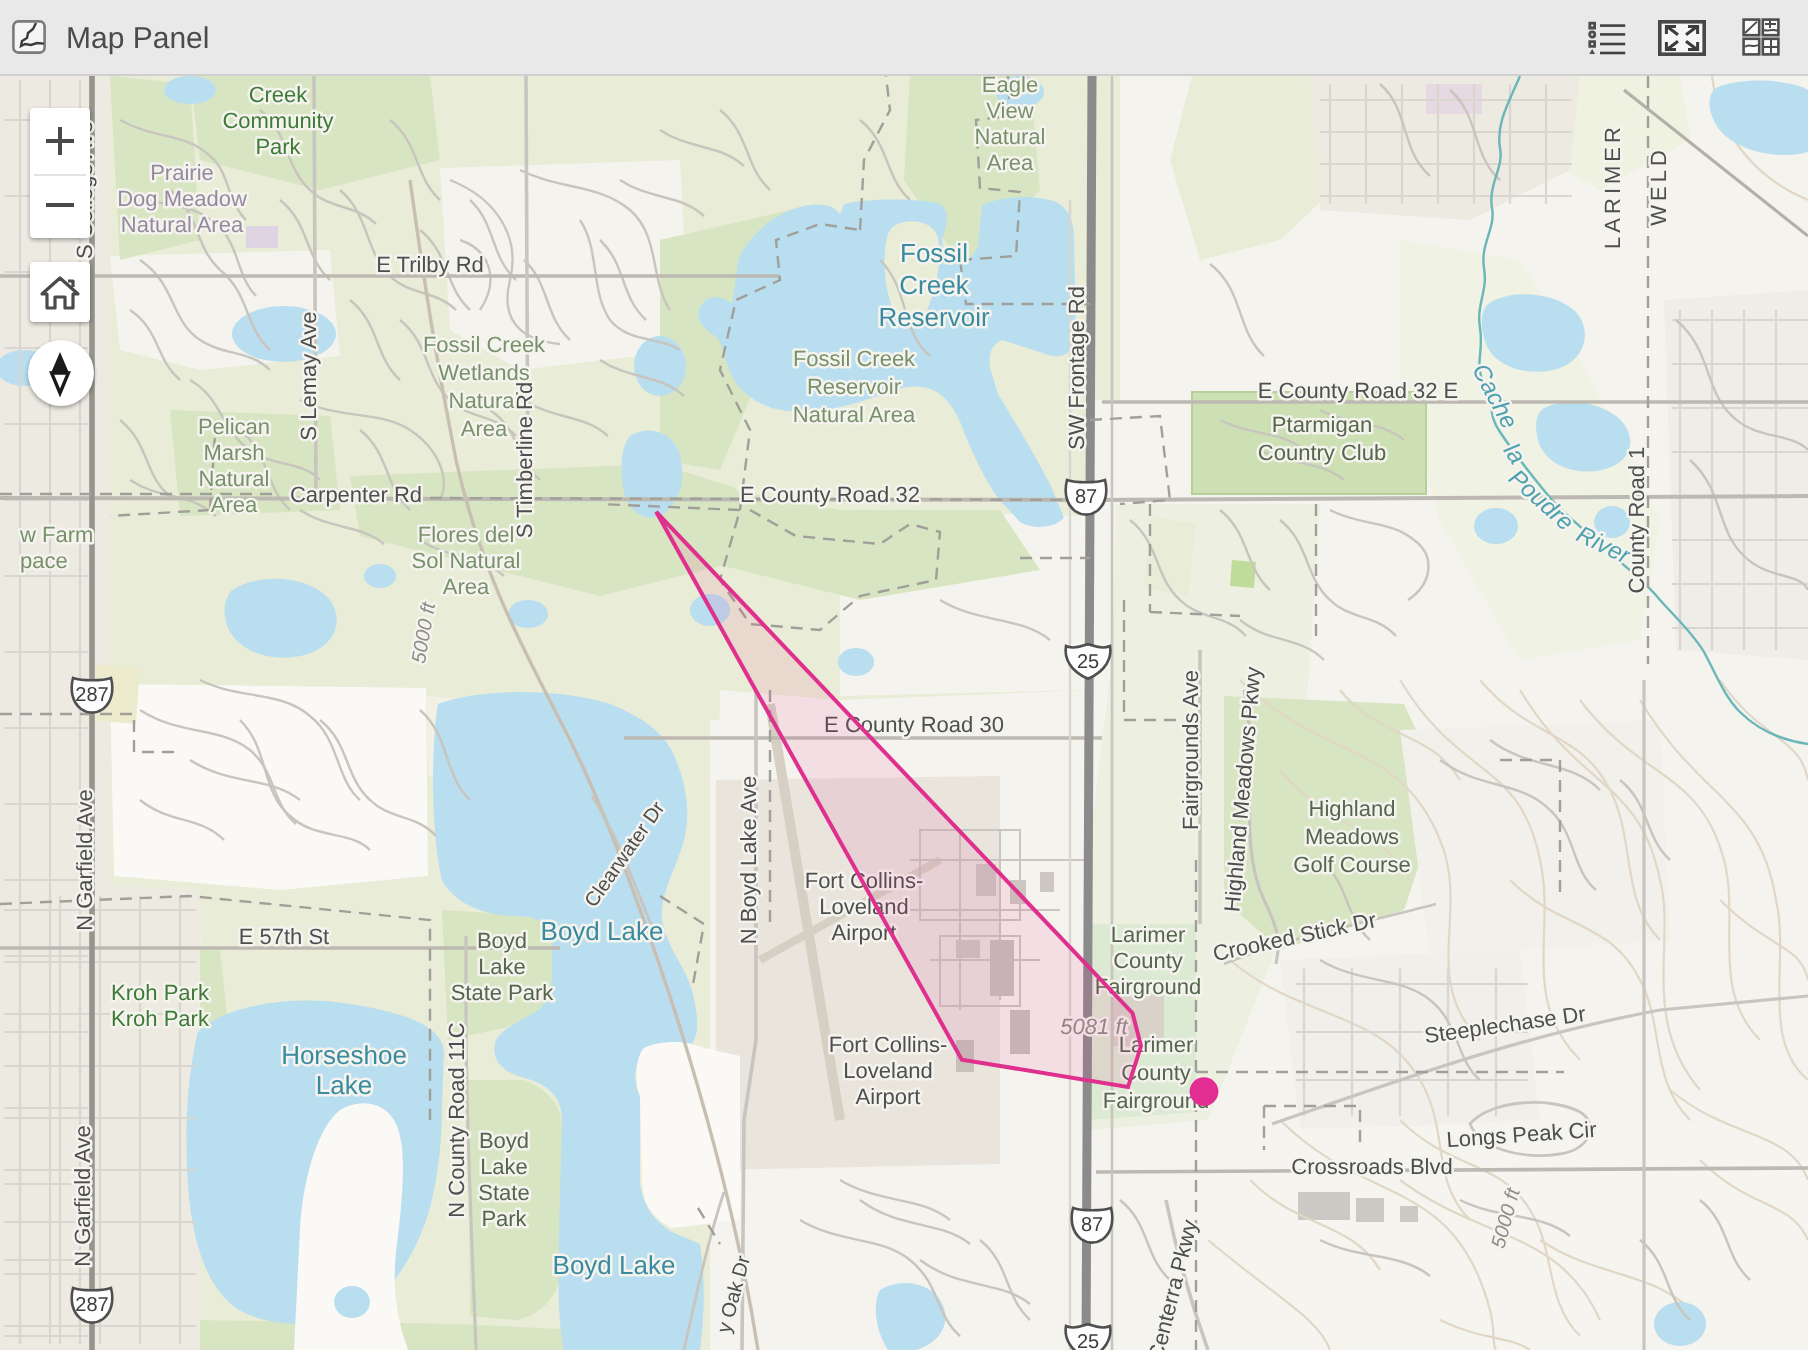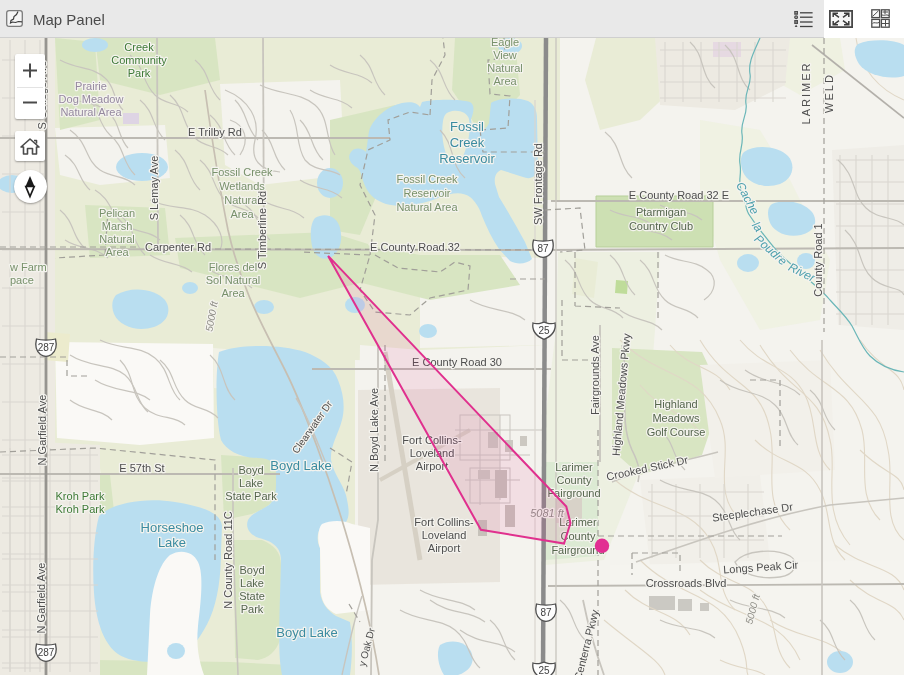--- a/index.html
+++ b/index.html
@@ -1,16 +1,16 @@
 <!DOCTYPE html>
 <html><head>
 <meta charset="utf-8">
 <style>
 html,body{margin:0;padding:0;width:904px;height:675px;overflow:hidden;background:#fff;font-family:"Liberation Sans",sans-serif;}
-#header{position:absolute;top:0;left:0;width:824px;height:38px;background:#e9e9e9;border-bottom:1px solid #cfcfcf;box-sizing:border-box;text-align:right;}
+#header{position:absolute;top:0;left:0;width:904px;height:38px;background:#e9e9e9;border-bottom:1px solid #cfcfcf;box-sizing:border-box;text-align:right;}
 #title{position:absolute;left:33px;top:11px;font-size:15px;color:#4b4b4b;}
 #map{position:absolute;top:38px;left:0;width:904px;height:637px;}
 .ctl{position:absolute;background:#fff;box-shadow:0 1px 2px rgba(0,0,0,0.35);}
 svg text{font-family:"Liberation Sans",sans-serif;}
 </style>
 </head>
 <body>
 
 <div id="header">
 

